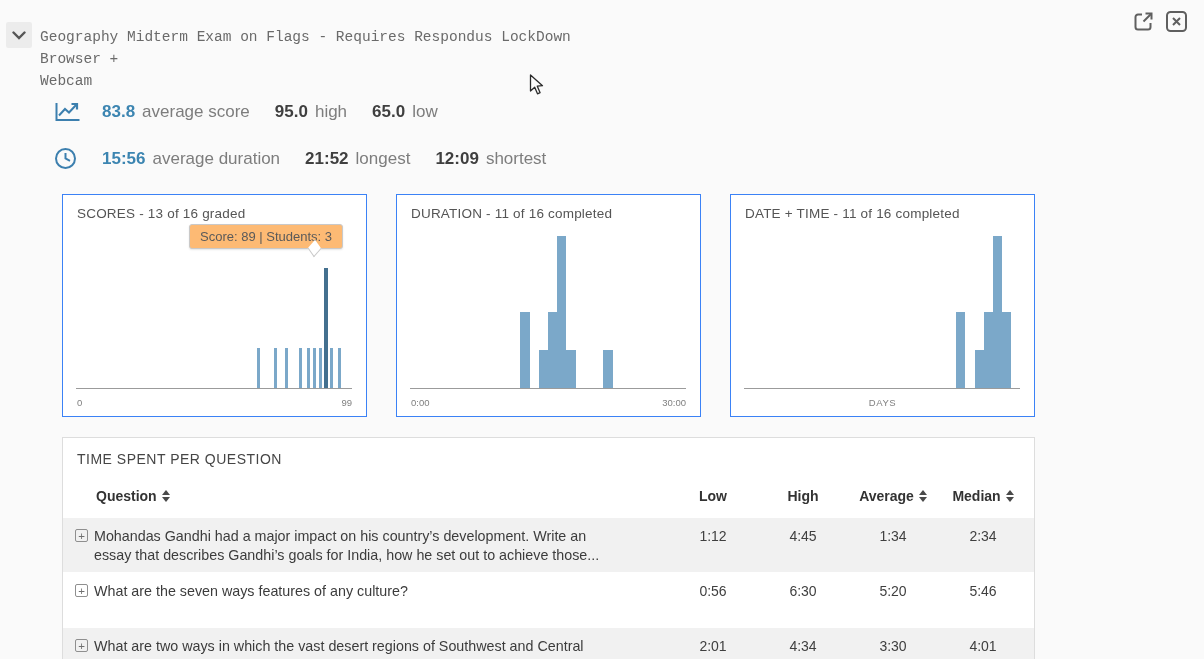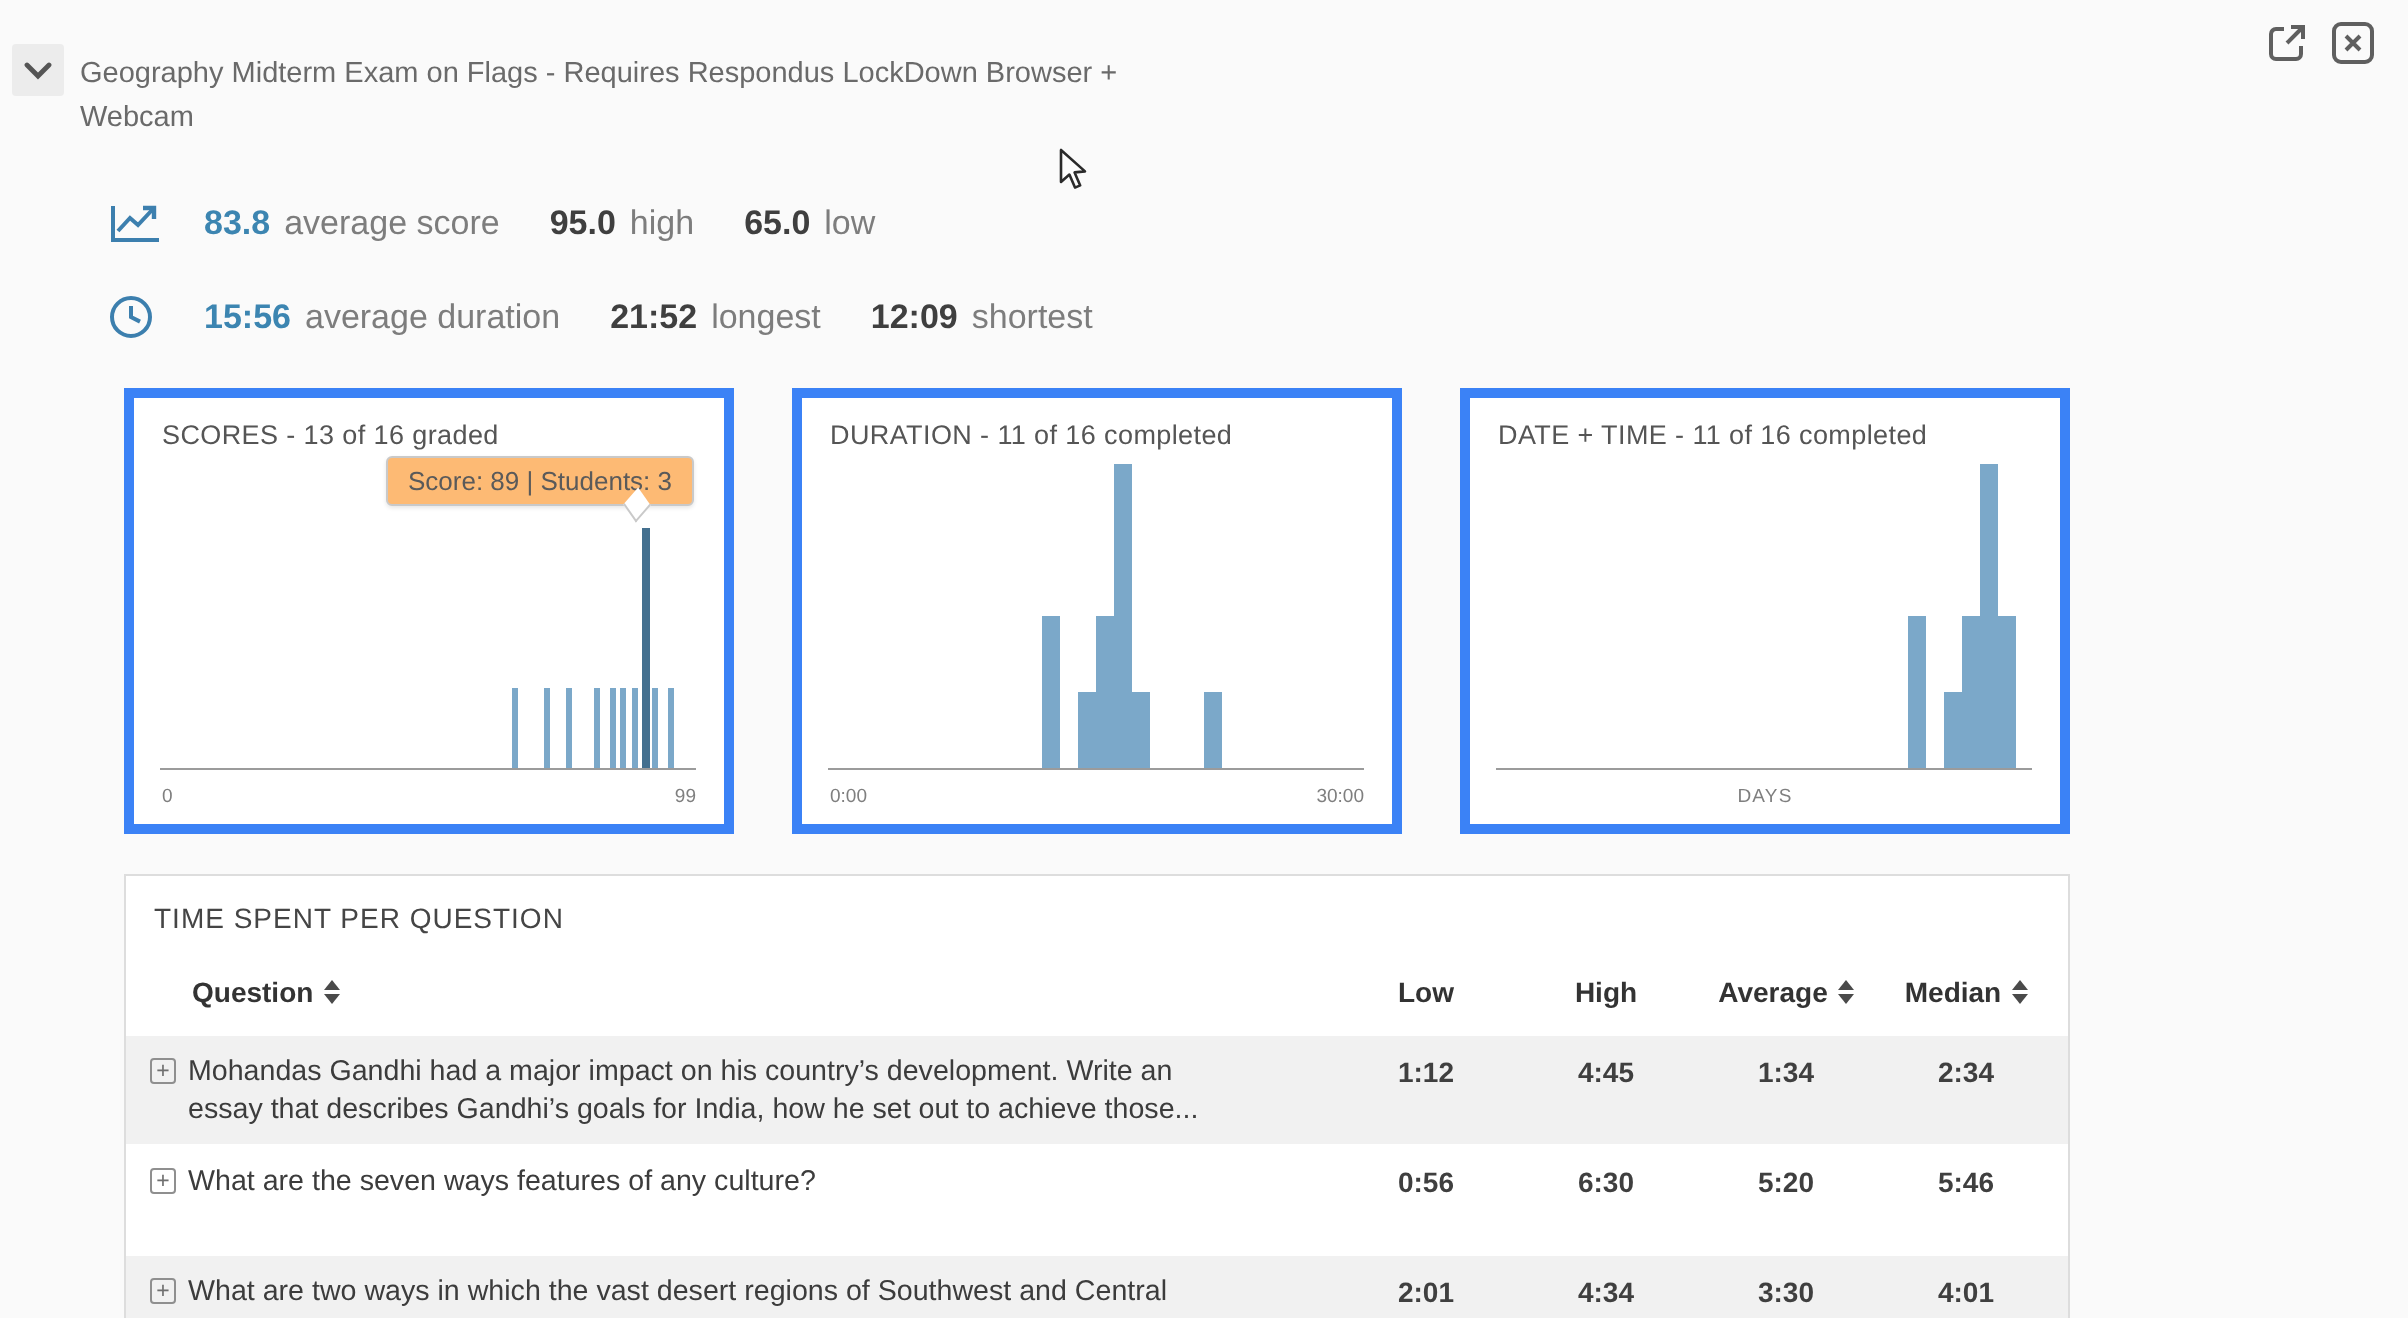--- a/index.html
+++ b/index.html
@@ -3,32 +3,32 @@
 <meta charset="utf-8">
 <style>
   html,body{margin:0;padding:0;background:#fafafa;}
   .canvas{position:relative;width:1204px;height:659px;background:#fafafa;overflow:hidden;
           font-family:"Liberation Sans",sans-serif;color:#444;}
 
   
   .collapse-btn{position:absolute;left:6px;top:22px;width:26px;height:26px;background:#ececec;
                 border:none;border-radius:2px;display:flex;align-items:center;justify-content:center;cursor:pointer;}
   .win-title{position:absolute;left:40px;top:26px;width:575px;font-size:14.5px;line-height:22px;
-             color:#6a6a6a;white-space:pre-line;}
+             color:#6a6a6a;white-space:pre-line;font-family:Liberation Mono, monospace;}
   .win-icons{position:absolute;right:16px;top:10px;display:flex;gap:10px;}
   .icon-btn{width:23px;height:23px;background:none;border:none;padding:0;cursor:pointer;display:block;}
 
   
   .stat-row{position:absolute;left:54px;display:flex;align-items:center;font-size:17px;color:#7d7d7d;}
   .stat-row .icn{width:27px;margin-right:21px;display:flex;align-items:center;}
   .stat-num{font-weight:bold;color:var(--accent,#3c85b1);margin-right:7px;}
   .stat-dark{font-weight:bold;color:#3f3f3f;margin-left:25px;margin-right:7px;}
 
   
-  .card{position:absolute;top:194px;width:305px;height:223px;background:#fff;border:5px solid #3b82f6;box-sizing:border-box;}
+  .card{position:absolute;top:194px;width:305px;height:223px;background:#fff;border:1px solid #3b82f6;box-sizing:border-box;}
   .card-title{position:absolute;left:14px;top:11px;font-size:13.5px;color:#555;letter-spacing:.2px;}
   .plot{position:absolute;left:13px;right:14px;top:40px;bottom:27px;border-bottom:1px solid #9b9b9b;}
   .bar{position:absolute;bottom:0;}
   .xlab{position:absolute;font-size:9.5px;color:#7f7f7f;bottom:8px;}
   .xlab.l{left:14px}.xlab.r{right:14px}
   .xlab.c{left:0;right:0;text-align:center;letter-spacing:.6px;}
   .tooltip{position:absolute;left:126px;top:29px;background:#fdba74;border:1px solid #c9c9c9;border-radius:3px;
            font-size:13px;color:#5a5a5a;padding:4px 10px;box-shadow:0 1px 2px rgba(0,0,0,.10);
            white-space:nowrap;z-index:3;}
   .tooltip .caret{position:absolute;right:22px;bottom:-6px;width:10px;height:10px;background:#fff;
@@ -51,21 +51,21 @@
   .sort .up{border-bottom:5px solid #4a4a4a;}
   .sort .dn{border-top:5px solid #4a4a4a;}
   .tbody{position:absolute;left:0;right:0;top:80px;}
   .trow{position:relative;height:54px;margin-bottom:1px;background:#fff;}
   .trow.shade{background:#f1f1f1;}
   .trow:nth-child(3){height:95px;}
   .expand{position:absolute;left:12px;top:11px;width:13px;height:13px;border:1px solid #8f8f8f;border-radius:2px;
           color:#6f6f6f;font-size:11.5px;line-height:12px;text-align:center;background:transparent;padding:0;cursor:pointer;
           font-family:"Liberation Sans",sans-serif;}
   .qtext{position:absolute;left:31px;top:9px;width:525px;font-size:14.3px;line-height:18.5px;color:#3c3c3c;white-space:pre-line;}
-  .val{position:absolute;top:10px;width:90px;text-align:center;font-size:14px;color:#3f3f3f;font-weight:bold;}
+  .val{position:absolute;top:10px;width:90px;text-align:center;font-size:14px;color:#3f3f3f;}
   .v0{left:605px}.v1{left:695px}.v2{left:785px}.v3{left:875px}
 
   .cursor{position:absolute;left:529px;top:74px;z-index:9;}
 </style>
 </head>
 <body>
 
 <div class="canvas" style="--accent: #3c85b1;">
 
   <button class="collapse-btn">

